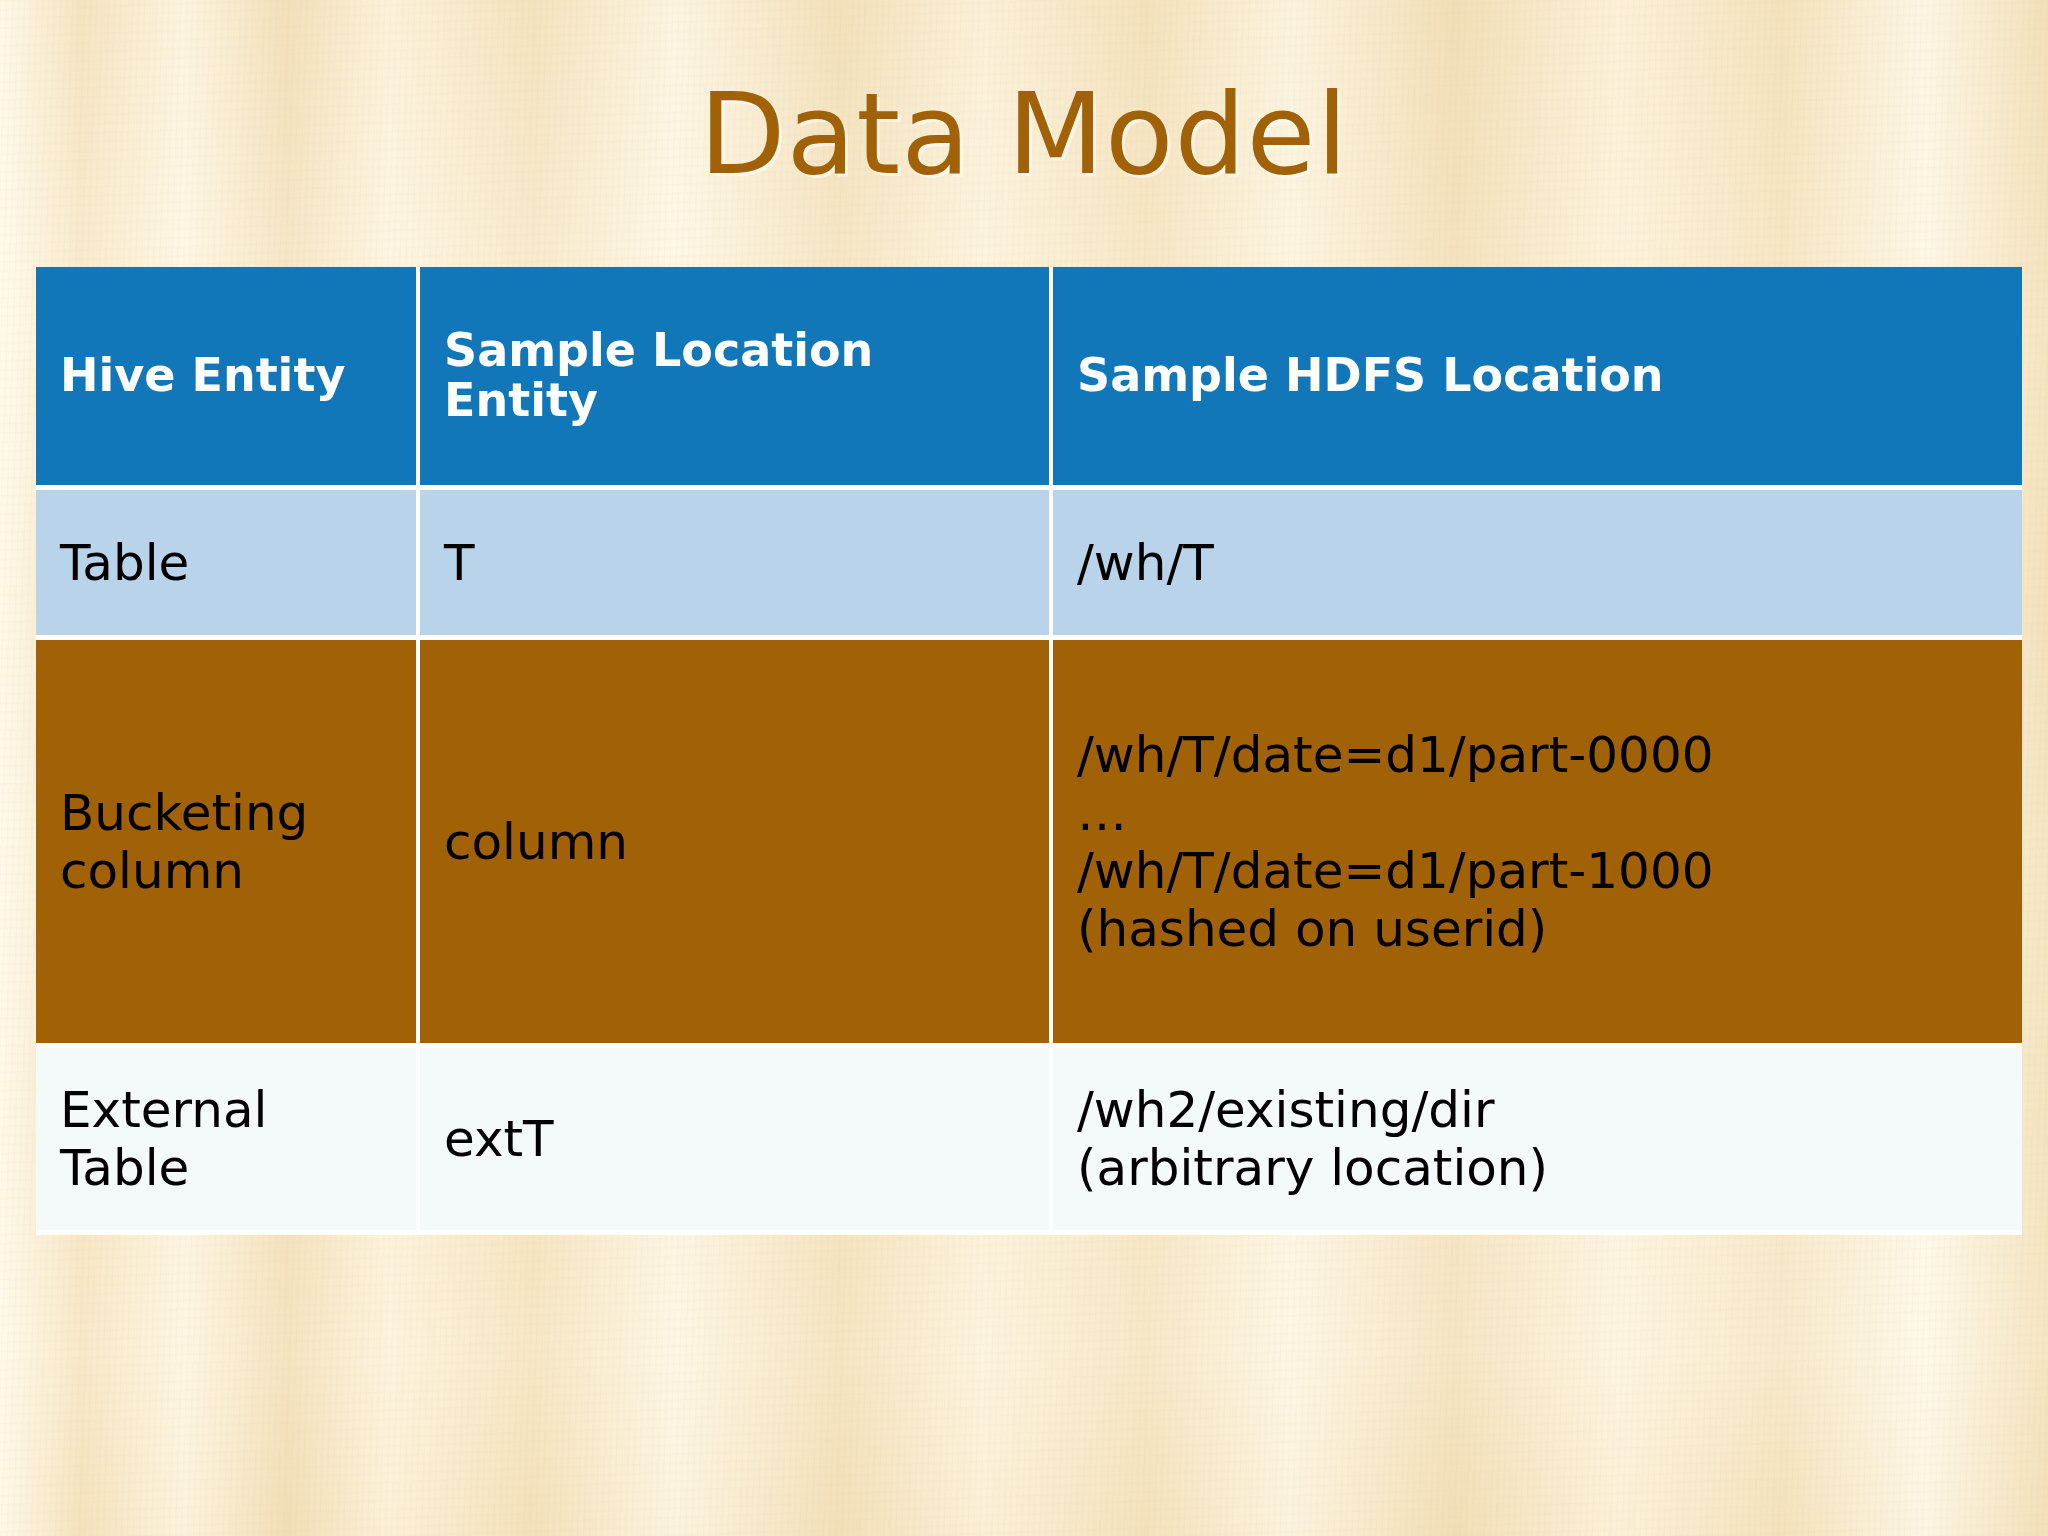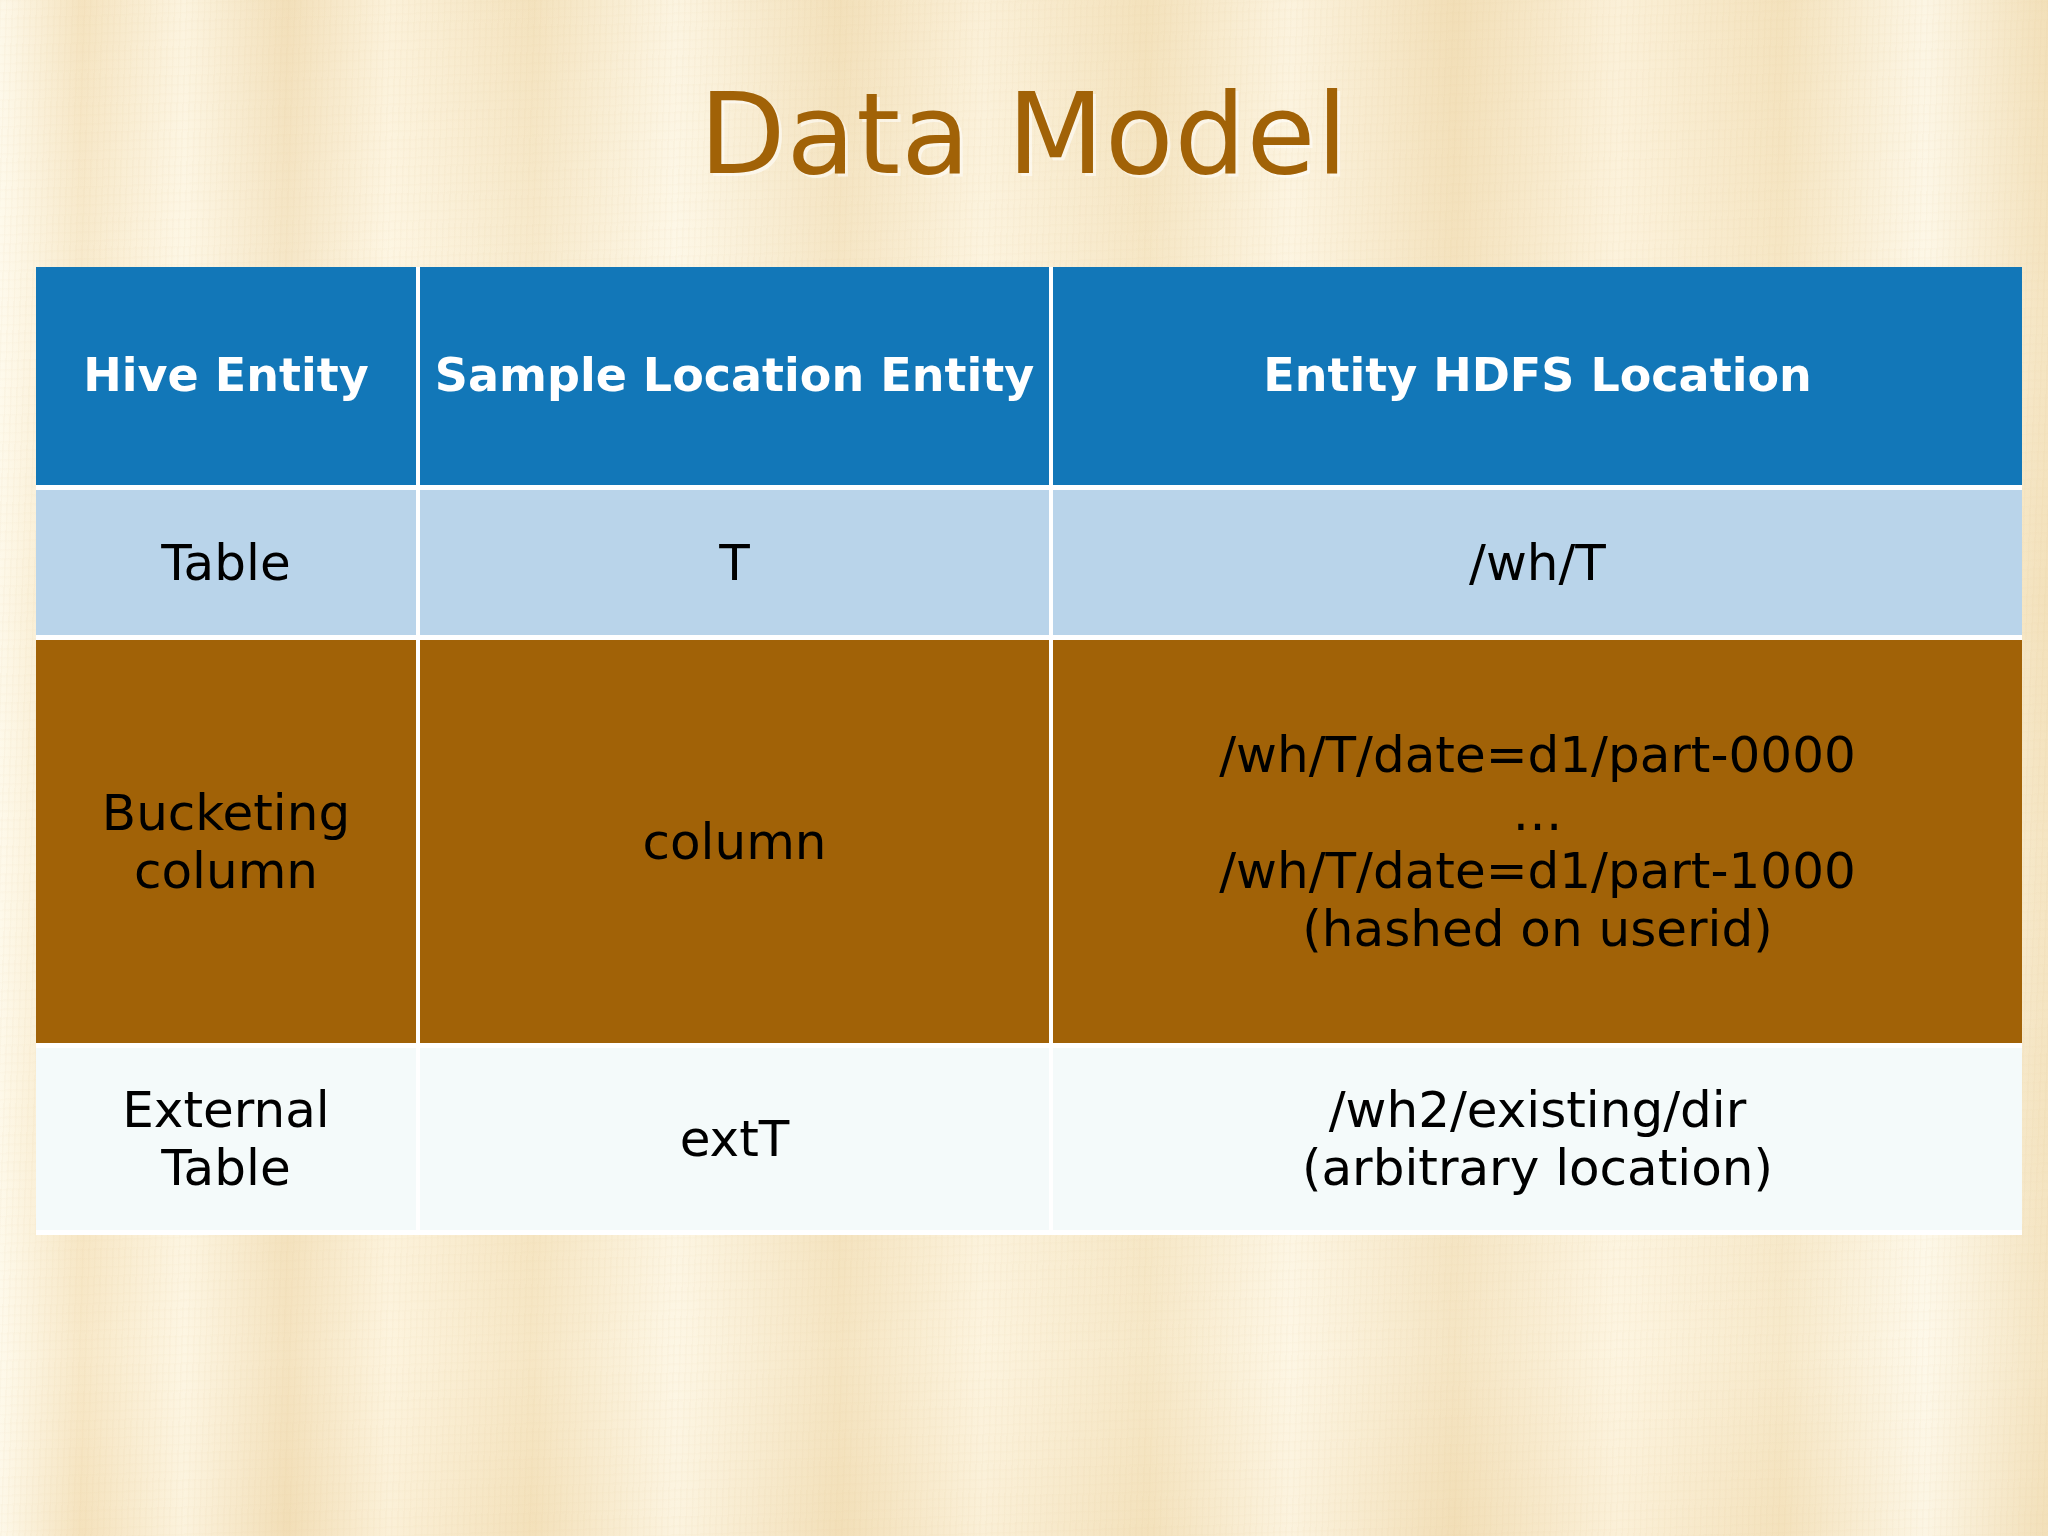--- a/index.html
+++ b/index.html
@@ -97,22 +97,22 @@
     table-layout: fixed;
     font-family: "DejaVu Sans", sans-serif;
   }
   #data-table col.c1 { width: 384px; }
   #data-table col.c2 { width: 633px; }
   #data-table col.c3 { width: 969px; }
 
   #data-table th,
   #data-table td {
     vertical-align: middle;
-    text-align: center;
-    padding: 0 2px;
+    text-align: left;
+    padding: 0 24px;
     box-sizing: border-box;
     border-right: 4px solid #ffffff;
     border-bottom: 5px solid #ffffff;
   }
   #data-table th:last-child,
   #data-table td:last-child { border-right: none; }
 
   thead th {
     background: #1277b8;
     color: #ffffff;
@@ -154,21 +154,21 @@
   <colgroup>
     <col class="c1">
       <col class="c2">
       <col class="c3">
   </colgroup>
   <thead>
     <tr>
       <th class="multi">Hive Entity</th>
       <th class="multi">Sample
 Location Entity</th>
-      <th class="multi">Entity HDFS Location</th>
+      <th class="multi">Sample HDFS Location</th>
     </tr>
   </thead>
   <tbody>
     <tr class="band-dark r-table">
       <td class="multi">Table</td>
       <td class="multi">T</td>
       <td class="multi">/wh/T</td>
     </tr>
     <tr class="band-dark2 r-bucket">
       <td class="multi">Bucketing

